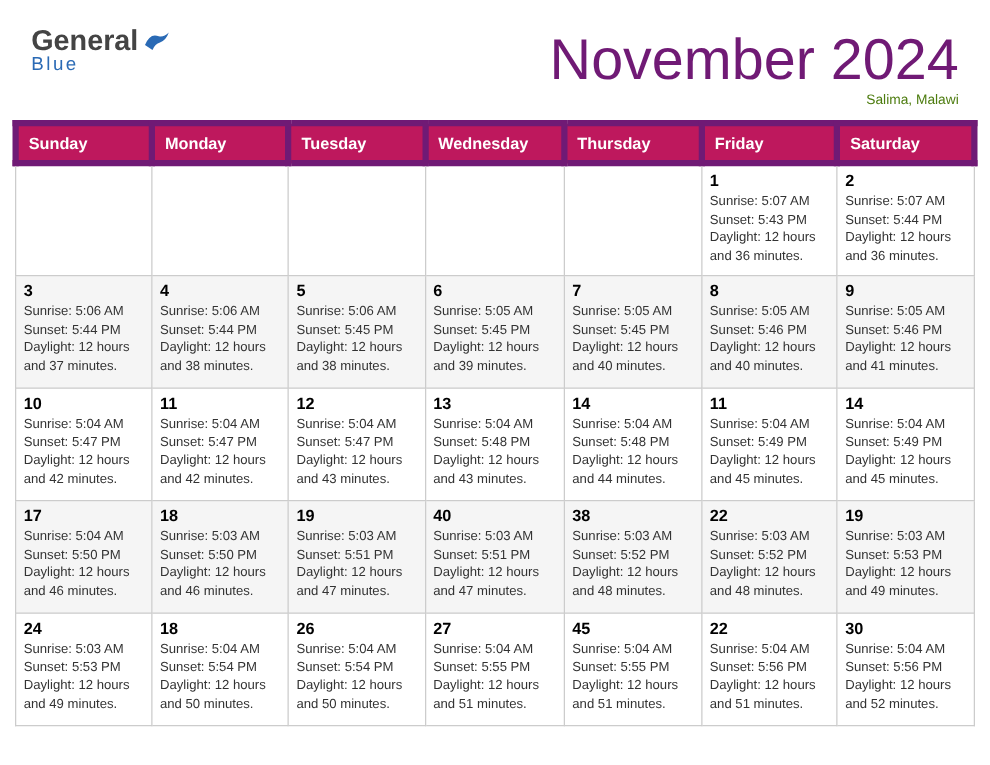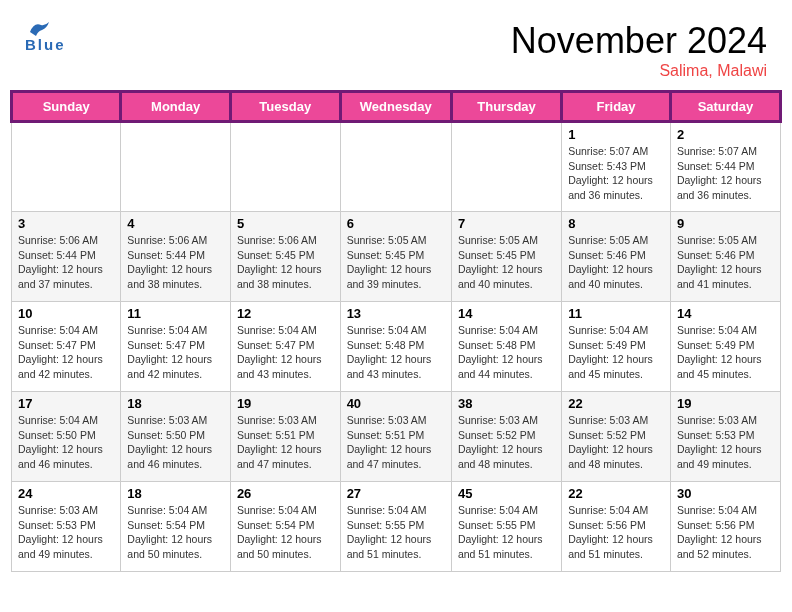--- a/index.html
+++ b/index.html
@@ -13,41 +13,41 @@
     .header {
       display: flex;
       justify-content: space-between;
       align-items: flex-start;
       padding: 10px 15px 5px 15px;
     }
     .title-section {
       text-align: right;
     }
     .month-title {
-      font-size: 36px;
+      font-size: 46px;
       font-weight: normal;
-      color: #000000;
+      color: #701a75;
     }
     .location {
-      font-size: 16px;
-      color: #ef4444;
+      font-size: 11px;
+      color: #4d7c0f;
     }
     .calendar {
       width: 100%;
       border-collapse: collapse;
       margin-top: 5px;
     }
     .calendar th {
-      background-color: #ec4899;
+      background-color: #be185d;
       color: white;
-      text-align: center;
+      text-align: left;
       padding: 6px 8px;
       font-size: 13px;
       font-weight: bold;
-      border: 3px solid #701a75;
+      border: 5px solid #701a75;
     }
     .calendar td {
       border: 1px solid #ccc;
       vertical-align: top;
       padding: 4px 6px;
       width: 113px;
       height: 90px;
       font-size: 11px;
       background: #fff;
     }
@@ -73,25 +73,26 @@
       align-items: center;
     }
   </style>
 </head>
 <body>
 
 <div class="header">
   <div class="logo-container">
     <div>
       <div style="display:flex; align-items:center; line-height:1.1;">
+        <span style="font-size:23px; font-weight:bold; color:#444;">General</span>
         <svg width="24" height="18" viewBox="0 0 24 18" style="margin-left:2px; vertical-align:middle;">
           <path d="M3,12 Q7,2 14,5 Q18,6 22,2 Q20,8 15,10 Q11,11 9,16 Z" fill="#2a6ab5"></path>
         </svg>
       </div>
-      <div style="font-size:15px; font-weight:bold; color:#2a6ab5; letter-spacing:2px; margin-top:-2px;">Blue</div>
+      <div style="font-size:15px; font-weight:normal; color:#2a6ab5; letter-spacing:2px; margin-top:-2px;">Blue</div>
     </div>
   </div>
   <div class="title-section">
     <div class="month-title">November 2024</div>
     <div class="location">Salima, Malawi</div>
   </div>
 </div>
 
 <table class="calendar">
   <thead>

